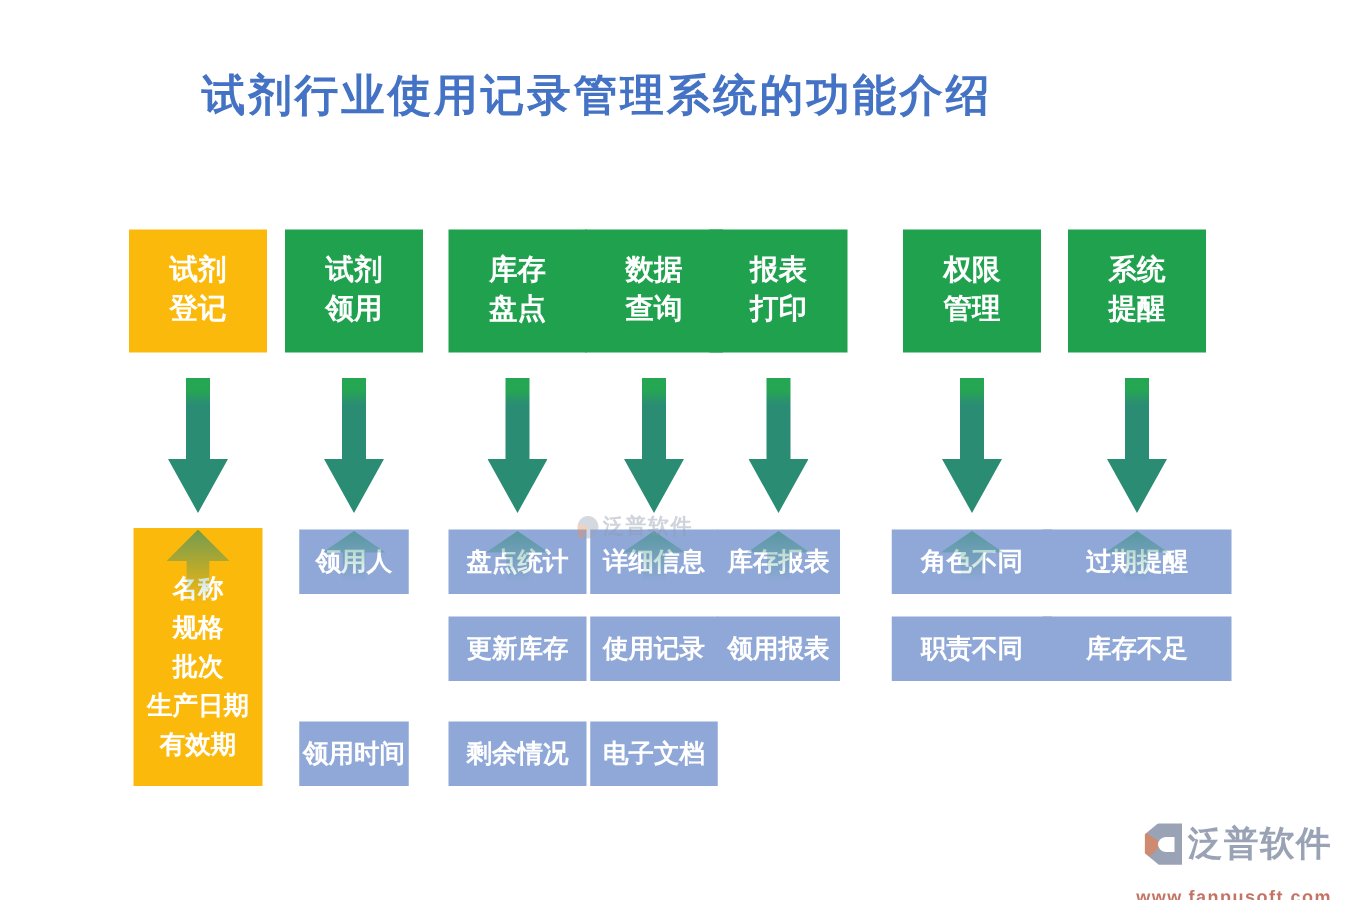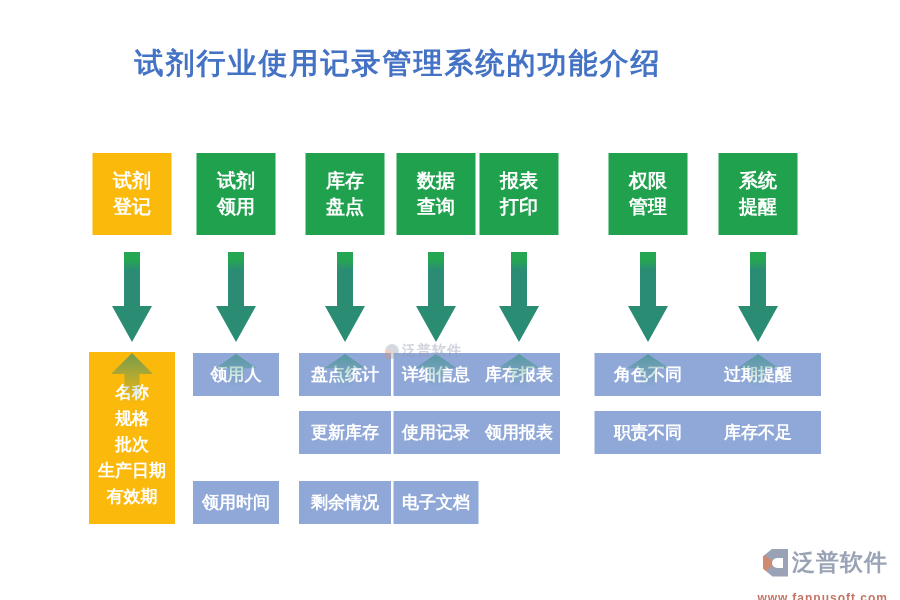--- a/index.html
+++ b/index.html
@@ -10,42 +10,42 @@
   .title{
     position:absolute;top:44px;left:0;width:796px;text-align:center;
     font-size:29px;font-weight:700;letter-spacing:2px;color:var(--title-blue,#4472C4);
   }
   .col{position:absolute;top:153px;width:120px;height:400px;}
   .c1{left:72px;}  .c2{left:176px;} .c3{left:285px;} .c4{left:376px;}
   .c5{left:459px;} .c6{left:588px;} .c7{left:698px;}
 
   .hbox{
     position:absolute;top:0;left:50%;transform:translateX(-50%);
-    width:79px;height:82px;display:flex;align-items:center;justify-content:center;
+    width:92px;height:82px;display:flex;align-items:center;justify-content:center;
     background:var(--header-green,#1FA14E);color:#fff;font-weight:700;font-size:19px;
     line-height:26px;white-space:pre-line;text-align:center;
   }
   .hbox.yellow{background:var(--header-yellow,#FBB90C);}
 
   .arrow{
     position:absolute;top:99px;left:50%;transform:translateX(-50%);
     width:40px;height:90px;
     background:linear-gradient(to bottom,var(--arrow-cap,#25A653) 0%,var(--arrow-cap,#25A653) 9%,var(--arrow-teal,#2B8C74) 20%,var(--arrow-teal,#2B8C74) 100%);
     clip-path:polygon(30% 0,70% 0,70% 60%,100% 60%,50% 100%,0 60%,30% 60%);
     filter:drop-shadow(0 0 1px rgba(170,220,185,.9));
   }
 
   .ibox{
     position:absolute;left:50%;transform:translateX(-50%);
     height:43px;display:flex;align-items:center;justify-content:center;
     background:var(--item-blue,#90A8D8);color:#fff;font-weight:700;font-size:17px;
     text-align:center;
   }
   .r1{top:200px;} .r2{top:258px;} .r3{top:328px;}
-  .c1 .ibox{width:86px;} .c2 .ibox{width:86px;font-family:Liberation Serif, serif;} .c3 .ibox{width:92px;text-align:center;}
+  .c1 .ibox{width:86px;} .c2 .ibox{width:73px;font-family:Liberation Serif, serif;} .c3 .ibox{width:92px;text-align:center;}
   .c4 .ibox{width:85px;} .c5 .ibox{width:82px;} .c6 .ibox{width:107px;}
   .c7 .ibox{width:126px;}
   .ibox.tall{
     top:199px;height:172px;background:var(--header-yellow,#FBB90C);
     white-space:pre-line;line-height:26px;align-items:flex-end;padding-bottom:14px;box-sizing:border-box;
   }
   .reflect::before{
     content:"";position:absolute;top:1px;left:50%;transform:translateX(-50%);
     width:42px;height:34px;
     background:linear-gradient(to bottom,rgba(42,139,115,.55),rgba(42,139,115,0));

